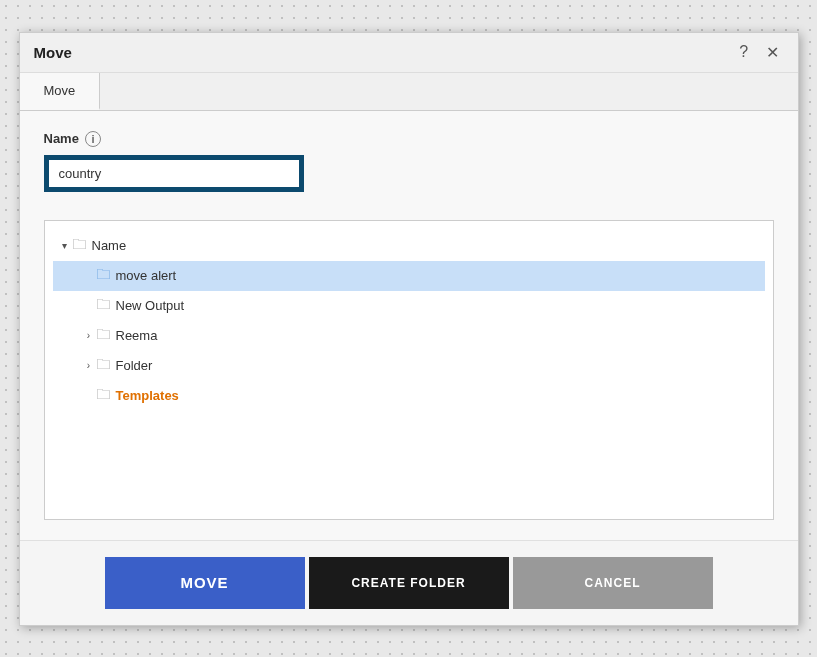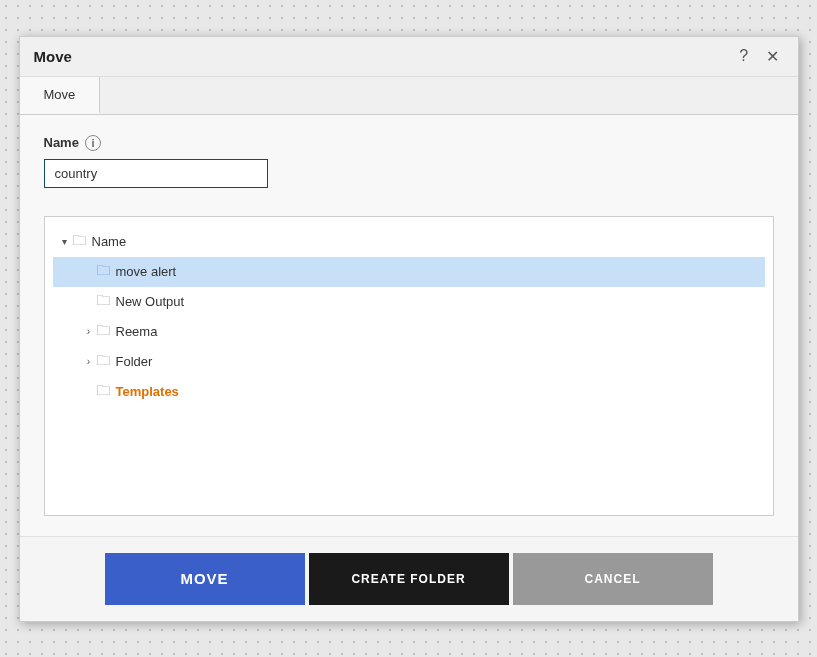--- a/index.html
+++ b/index.html
@@ -108,24 +108,24 @@
       border: 1px solid #888;
       display: inline-flex;
       align-items: center;
       justify-content: center;
       font-size: 11px;
       color: #666;
       cursor: default;
     }
 
     .name-input {
-      width: 224px;
+      width: 260px;
       padding: 6px 10px;
       font-size: 13px;
-      border: 1px solid #0c4a6e;
+      border: 5px solid #0c4a6e;
       background: #fff;
       color: #333;
       margin-bottom: 28px;
     }
 
     .tree-container {
       border: 1px solid #ccc;
       background: #fff;
       min-height: 300px;
       padding: 10px 8px;

